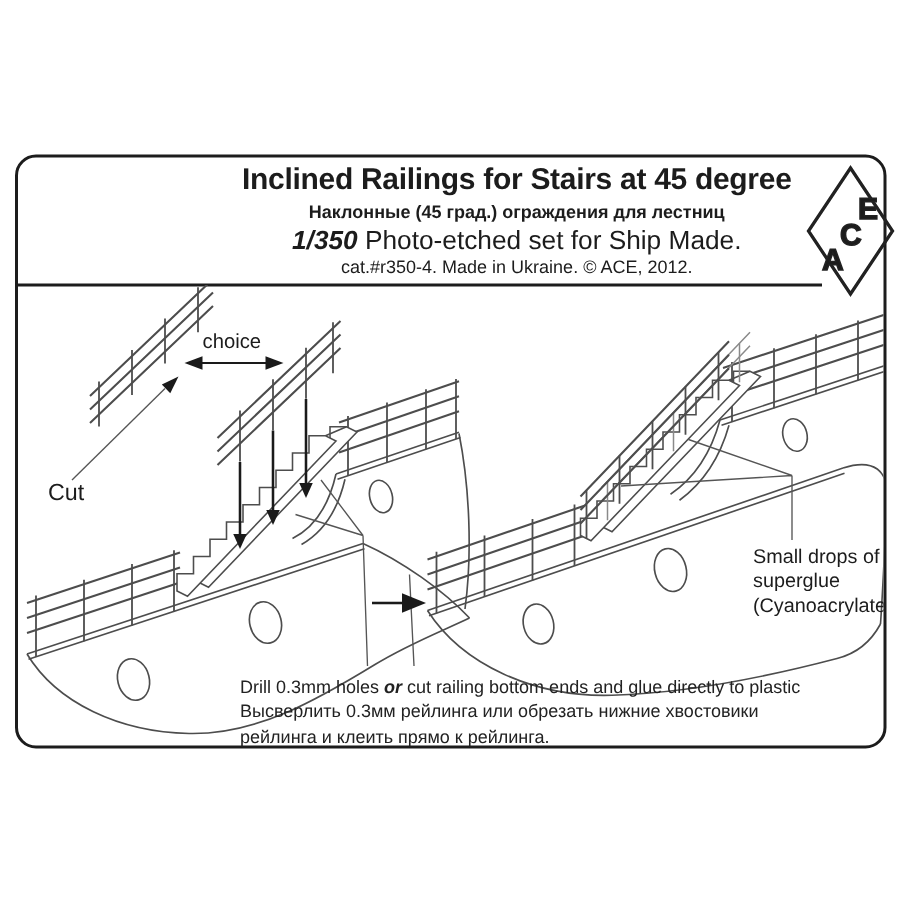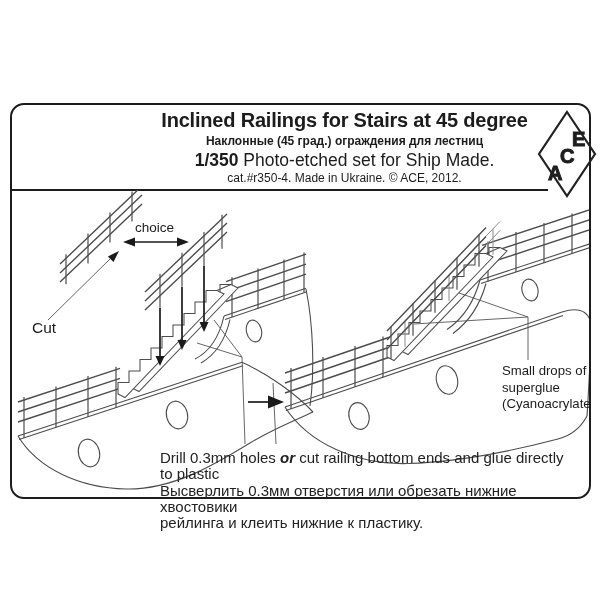--- a/index.html
+++ b/index.html
@@ -2,26 +2,26 @@
 <html><head>
 <meta charset="utf-8">
 <style>
   html,body{margin:0;padding:0;background:#ffffff;}
   body{width:600px;height:600px;position:relative;font-family:"Liberation Sans",sans-serif;overflow:hidden;}
   .sheet{position:absolute;left:10px;top:103px;width:577px;height:392px;border:2.2px solid #1c1c1c;border-radius:14px;background:#fff;}
   .hdr{position:absolute;left:0;top:4px;width:100%;text-align:center;color:#1c1c1c;padding-left:44px;}
   .h1{font-size:20px;font-weight:bold;line-height:22px;letter-spacing:-0.2px;}
   .h2{font-size:12px;font-weight:bold;line-height:20px;}
   .h3{font-size:17.5px;line-height:19px;}
-  .h3 b{font-weight:bold;}
+  .h3 b{font-weight:bold;font-style:italic;}
   .h4{font-size:12px;line-height:16px;}
   .divider{position:absolute;left:0;top:84px;width:536px;height:2.2px;background:#1c1c1c;}
   .logo{position:absolute;left:521px;top:2px;}
   .diagram{position:absolute;left:0;top:85px;}
-  .instr{position:absolute;left:148px;top:345px;width:406px;font-size:15px;line-height:16.3px;color:#222;}
+  .instr{position:absolute;left:148px;top:345px;width:406px;font-size:12px;line-height:16.3px;color:#222;}
   .instr .or{font-weight:bold;font-style:italic;}
   svg text{font-family:"Liberation Sans",sans-serif;fill:#1c1c1c;}
   .thin{stroke:#4d4d4d;stroke-width:1.1;fill:none;}
   .rail{stroke:#4d4d4d;stroke-width:1.4;fill:none;}
   .post{stroke:#4d4d4d;stroke-width:1.2;fill:none;}
   .far{stroke:#8a8a8a;stroke-width:1;fill:none;}
   .step{stroke:#4d4d4d;stroke-width:1.05;fill:#ffffff;}
   .lead{stroke:#555;stroke-width:0.9;fill:none;}
   .arrowln{stroke:#1a1a1a;stroke-width:1.7;fill:none;}
   .arrowhd{fill:#1a1a1a;stroke:none;}
@@ -161,17 +161,17 @@
 
     <text x="30" y="331" font-size="15.5">Cut</text>
     <text x="133" y="230" font-size="13.5">choice</text>
     <text x="500" y="373" font-size="13.2">Small drops of</text>
     <text x="500" y="389.5" font-size="13.2">superglue</text>
     <text x="500" y="406" font-size="13.2">(Cyanoacrylate)</text>
   </svg>
 
   <div class="instr">
     <div><span>Drill 0.3mm holes </span><span class="or">or</span><span> cut railing bottom ends and glue directly to plastic</span></div>
-    <div>Высверлить 0.3мм отверстия или обрезать нижние хвостовики</div>
-    <div>рейлинга и клеить нижние к пластику.</div>
+    <div>Высверлить 0.3мм рейлинга или обрезать нижние хвостовики</div>
+    <div>рейлинга и клеить прямо к рейлинга.</div>
   </div>
 
 </div>
 
 </body></html>

